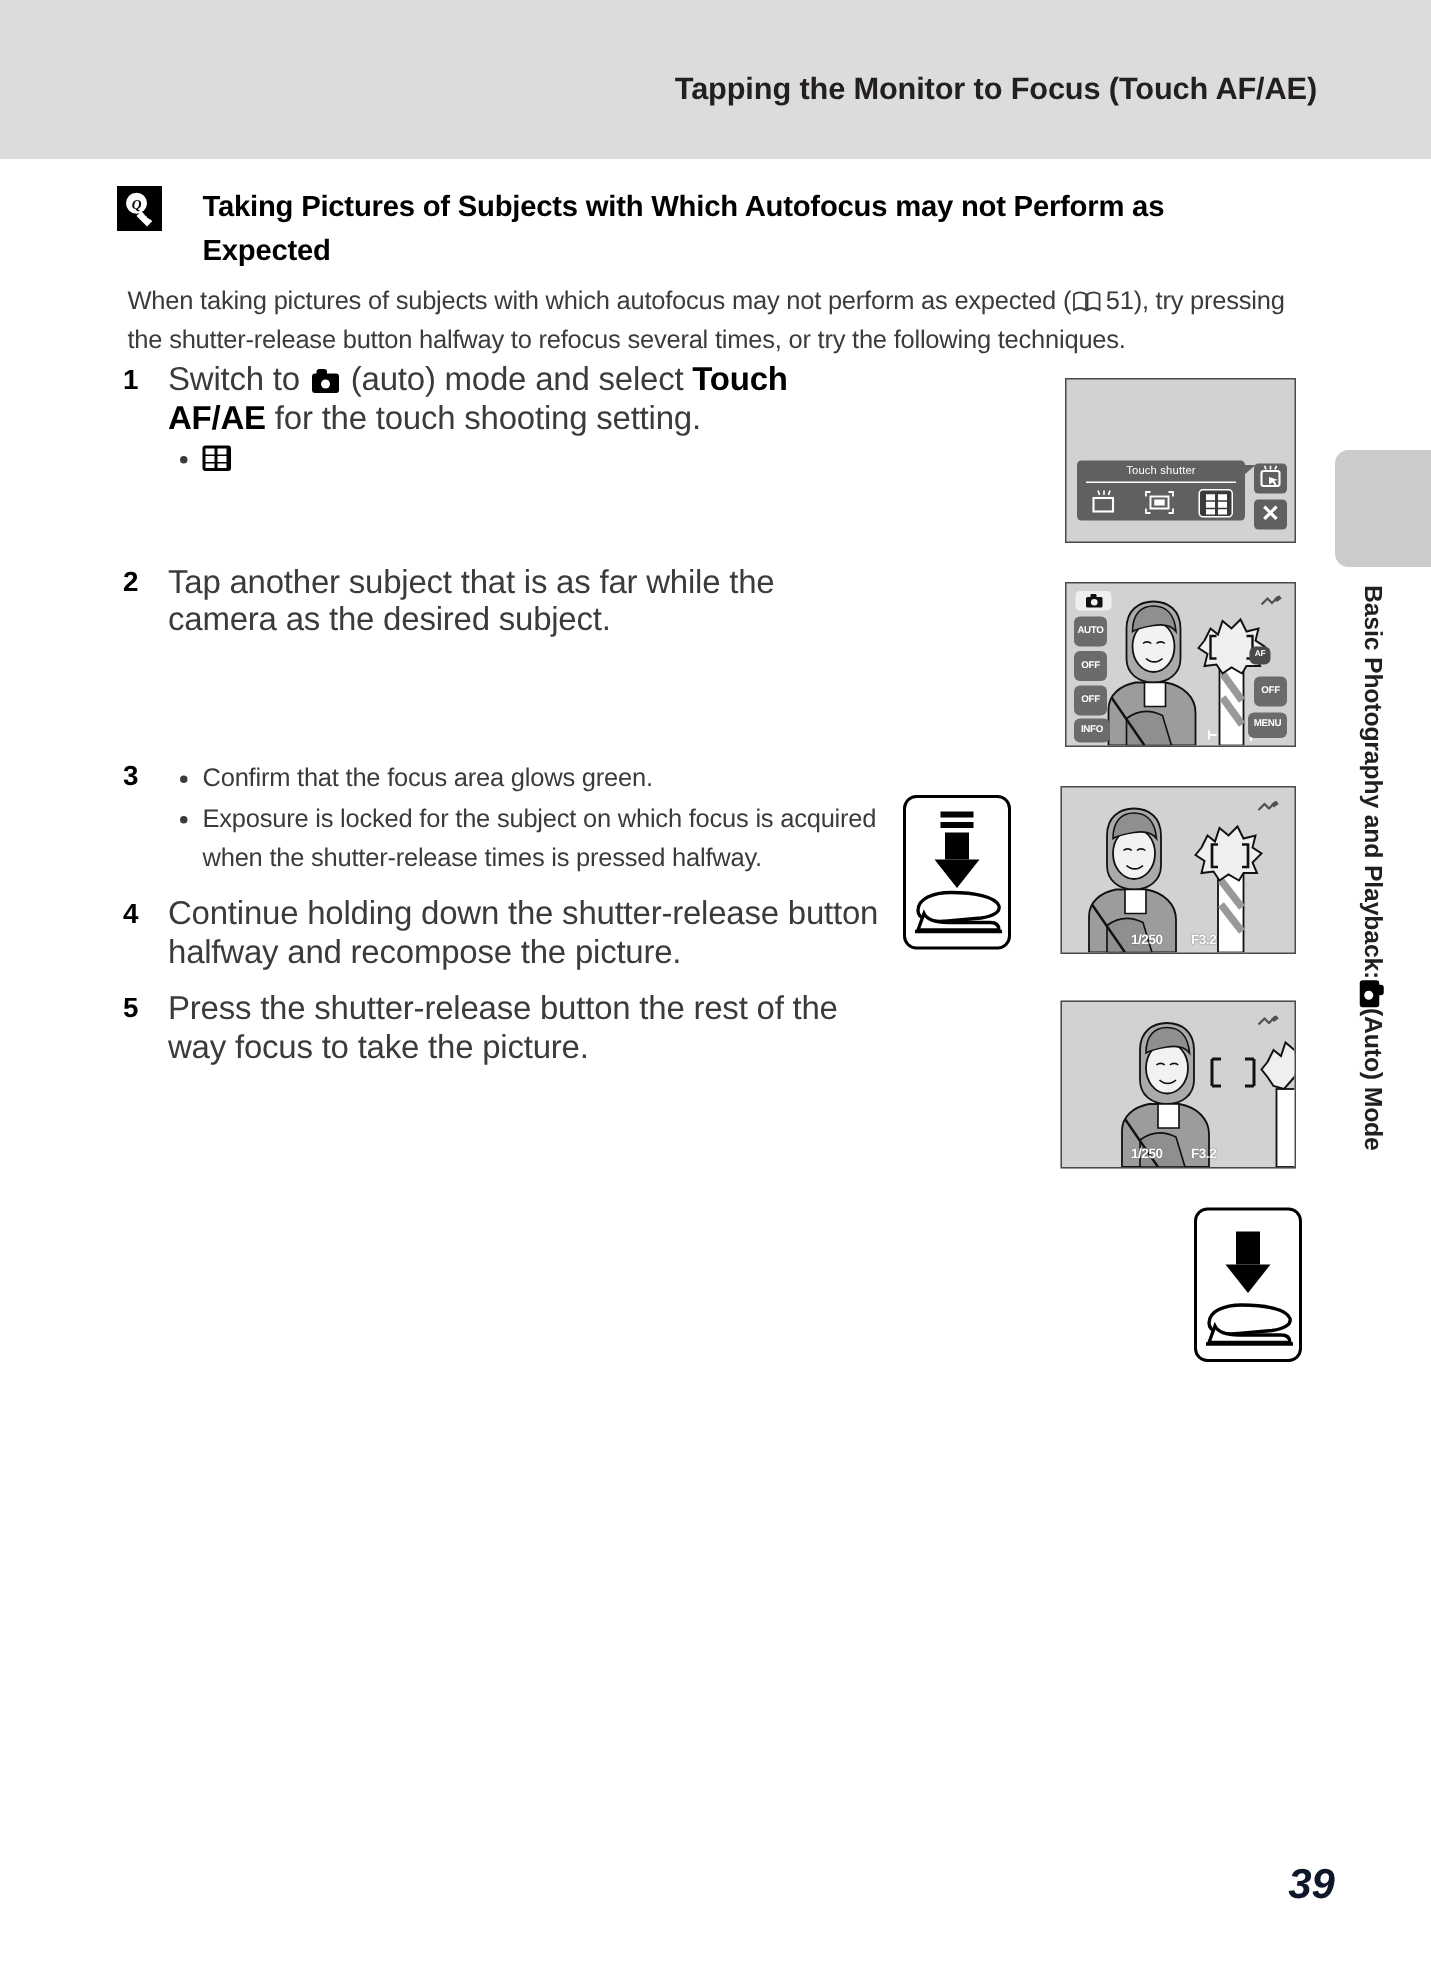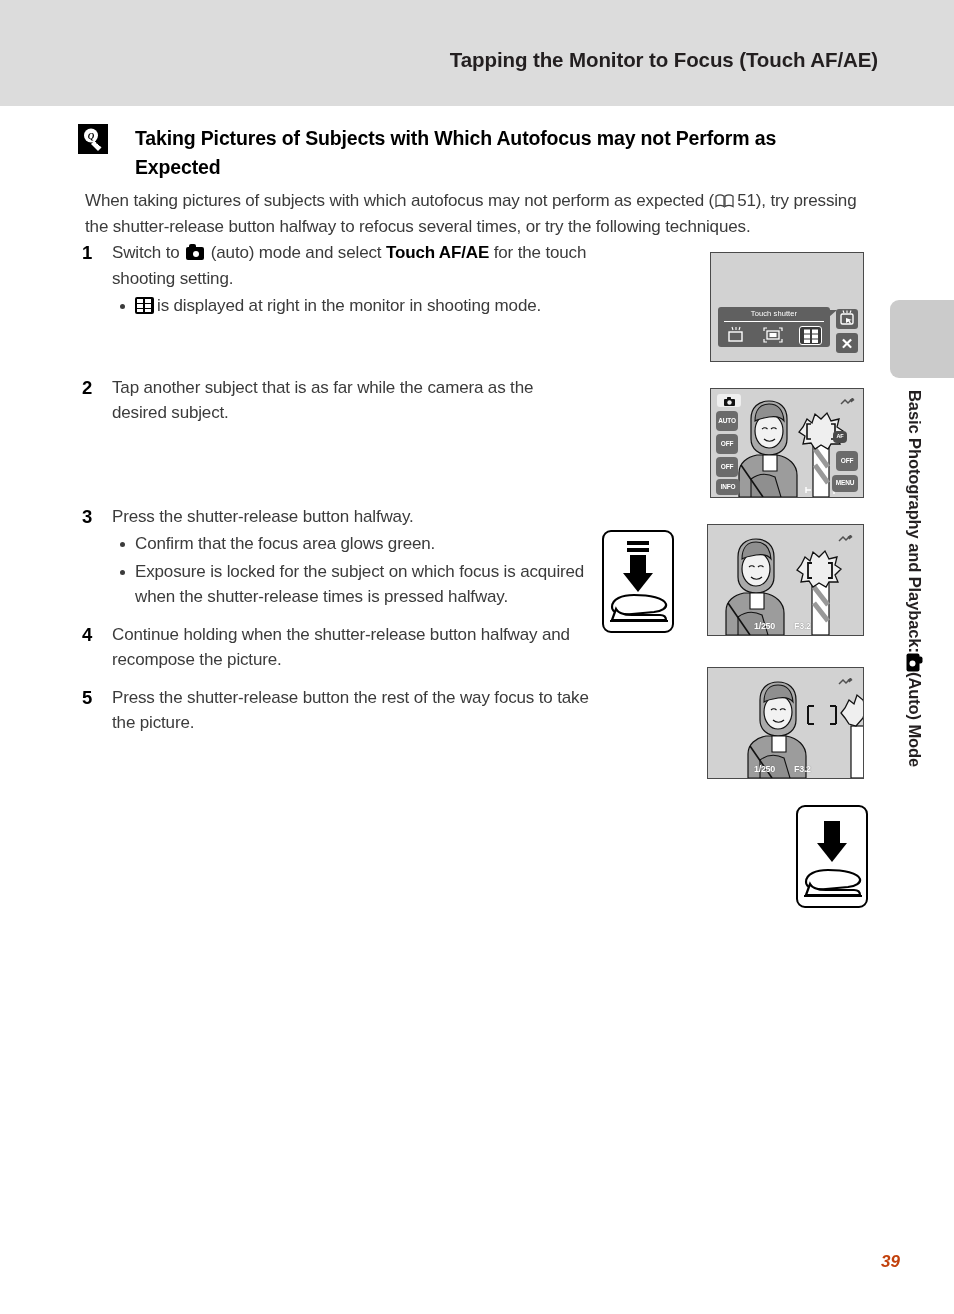--- a/index.html
+++ b/index.html
@@ -118,21 +118,21 @@
     font-weight: 700;
     line-height: 25.5px;
     color: #000;
     text-align: left;
     padding-left: 2px;
   }
   .step-body {
     flex: 1 1 auto;
   }
   .step-text {
-    font-size: 17px;
+    font-size: 22px;
     line-height: 25.5px;
     letter-spacing: -0.15px;
     color: #3b3b3b;
   }
   .bullets {
     margin: 2px 0 0 0;
     padding: 0;
     list-style: none;
   }
   .bullets li {
@@ -368,26 +368,26 @@
     color: #ffffff;
     font-size: 9px;
     font-weight: 700;
     letter-spacing: -0.3px;
     text-shadow: 0 0 1px #555;
     text-align: right;
   }
 
   .foot-page {
     position: absolute;
-    right: 54px;
+    right: 64px;
     bottom: 42px;
-    font-size: 17px;
+    font-size: 28px;
     font-style: italic;
     font-weight: 700;
-    color: #c2410c;
+    color: #0f172a;
   }
 </style>
 </head>
 <body>
 
 <div class="header-band"></div>
 <div class="header-title">Tapping the Monitor to Focus (Touch AF/AE)</div>
 
 <div class="side-tab"></div>
 <div class="side-label">
@@ -429,54 +429,53 @@
       </div>
       <ul class="bullets">
         <li>
           <span class="afae-glyph">
             <i style="left:2px;  top:2px;  width:6px; height:3.5px;"></i>
             <i style="left:2px;  top:7px;  width:6px; height:3.5px;"></i>
             <i style="left:2px;  top:12px; width:6px; height:3px;"></i>
             <i style="left:10px; top:2px;  width:6px; height:3.5px;"></i>
             <i style="left:10px; top:7px;  width:6px; height:3.5px;"></i>
             <i style="left:10px; top:12px; width:6px; height:3px;"></i>
-          </span><span>is displayed at right in the monitor in shooting mode.</span>
+          </span>
         </li>
       </ul>
     </div>
   </div>
 
   <div style="height:56px;"></div>
 
   <div class="step">
     <div class="step-num">2</div>
     <div class="step-body">
       <div class="step-text">Tap another subject that is as far while the camera as the desired subject.</div>
     </div>
   </div>
 
   <div style="height:78px;"></div>
 
   <div class="step">
     <div class="step-num">3</div>
     <div class="step-body">
-      <div class="step-text">Press the shutter-release button halfway.</div>
       <ul class="bullets">
         <li>Confirm that the focus area glows green.</li>
         <li>Exposure is locked for the subject on which focus is acquired when the shutter-release times is pressed halfway.</li>
       </ul>
     </div>
   </div>
 
   <div style="height:12px;"></div>
 
   <div class="step">
     <div class="step-num">4</div>
     <div class="step-body">
-      <div class="step-text">Continue holding when the shutter-release button halfway and recompose the picture.</div>
+      <div class="step-text">Continue holding down the shutter-release button halfway and recompose the picture.</div>
     </div>
   </div>
 
   <div style="height:12px;"></div>
 
   <div class="step">
     <div class="step-num">5</div>
     <div class="step-body">
       <div class="step-text">Press the shutter-release button the rest of the way focus to take the picture.</div>
     </div>

